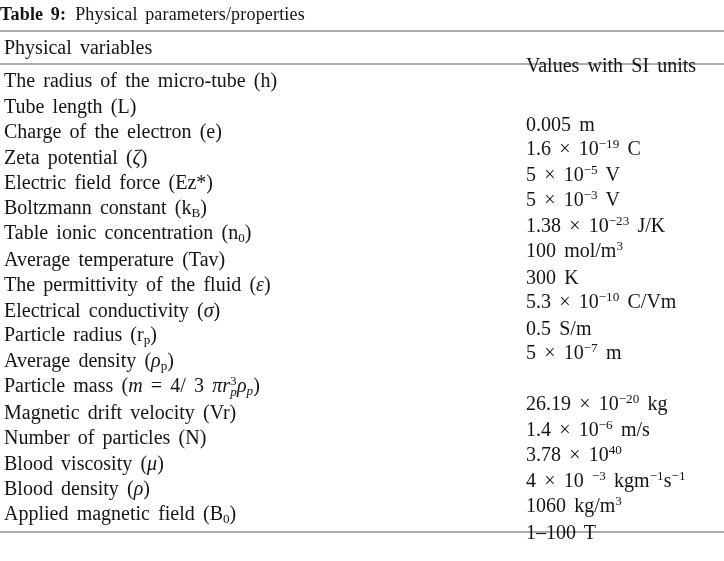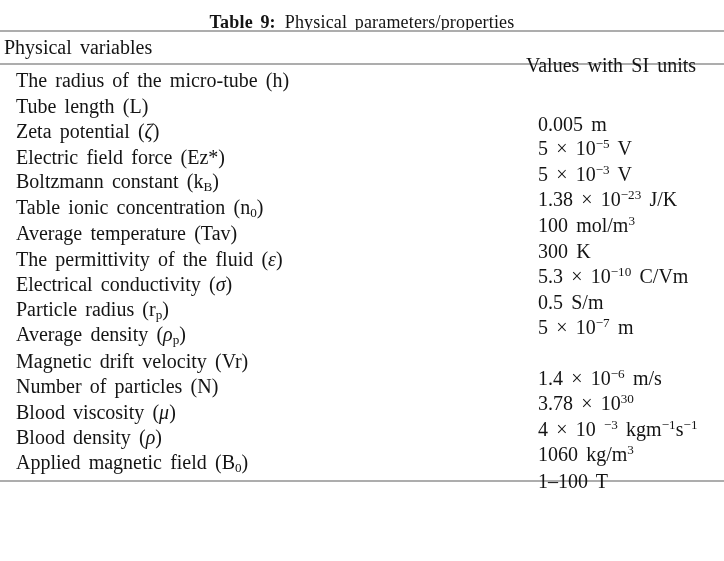--- a/index.html
+++ b/index.html
@@ -7,43 +7,43 @@
   .page {
     position: relative;
     width: 724px;
     height: 561px;
     background: #ffffff;
     color: #141414;
     font-family: "Liberation Serif", serif;
     overflow: hidden;
   }
   .caption {
-    text-align: center;
-    padding-top: 12px;
+    text-align: left;
+    padding-top: 4px;
     height: 30px;
     font-size: 18px;
     word-spacing: 0.16em;
     letter-spacing: 0.01em;
   }
   .caption-label { font-weight: bold; margin-right: 0.5em; }
   .table {
     position: absolute;
     left: 0;
     top: 30px;
     width: 724px;
   }
   .thead {
     display: flex;
     align-items: center;
     height: 35px;
     border-top: 2px solid #adadad;
     border-bottom: 2px solid #adadad;
   }
   .tbody {
-    padding: 3px 0 4px 12px;
+    padding: 3px 0 4px 0;
     border-bottom: 2px solid #adadad;
   }
   .trow {
     display: flex;
     align-items: center;
     height: 25.5px;
   }
   .cell {
     font-size: 20px;
     word-spacing: 0.16em;
@@ -75,20 +75,24 @@
     <div class="tbody">
   <div class="trow">
     <div class="cell c1"><span class="seg-n">The radius of the micro-tube (h)</span></div>
   </div>
 
   <div class="trow">
     <div class="cell c1"><span class="seg-n">Tube length (L)</span></div>
     <div class="cell c2"><span class="seg-n">0.005 m</span></div>
   </div>
 
+  <div class="trow">
+    <div class="cell c1"><span class="seg-n">Charge of the electron (e)</span></div>
+    <div class="cell c2"><span class="seg-n">1.6 × 10</span><span class="seg-sup">−19</span><span class="seg-n"> C</span></div>
+  </div>
 
   <div class="trow">
     <div class="cell c1"><span class="seg-n">Zeta potential (</span><span class="seg-i">ζ</span><span class="seg-n">)</span></div>
     <div class="cell c2"><span class="seg-n">5 × 10</span><span class="seg-sup">−5</span><span class="seg-n"> V</span></div>
   </div>
 
   <div class="trow">
     <div class="cell c1"><span class="seg-n">Electric field force (Ez*)</span></div>
     <div class="cell c2"><span class="seg-n">5 × 10</span><span class="seg-sup">−3</span><span class="seg-n"> V</span></div>
   </div>
@@ -121,29 +125,33 @@
 
   <div class="trow">
     <div class="cell c1"><span class="seg-n">Particle radius (r</span><span class="seg-sub">p</span><span class="seg-n">)</span></div>
     <div class="cell c2"><span class="seg-n">5 × 10</span><span class="seg-sup">−7</span><span class="seg-n"> m</span></div>
   </div>
 
   <div class="trow">
     <div class="cell c1"><span class="seg-n">Average density (</span><span class="seg-i">ρ</span><span class="seg-sub">p</span><span class="seg-n">)</span></div>
   </div>
 
+  <div class="trow">
+    <div class="cell c1"><span class="seg-n">Particle mass (</span><span class="seg-i">m</span><span class="seg-n"> = 4/ 3 </span><span class="seg-i">π</span><span class="seg-i">r</span><span class="seg-sup">3</span><span class="seg-subb">p</span><span class="seg-i">ρ</span><span class="seg-isub">p</span><span class="seg-n">)</span></div>
+    <div class="cell c2"><span class="seg-n">26.19 × 10</span><span class="seg-sup">−20</span><span class="seg-n"> kg</span></div>
+  </div>
 
   <div class="trow">
     <div class="cell c1"><span class="seg-n">Magnetic drift velocity (Vr)</span></div>
     <div class="cell c2"><span class="seg-n">1.4 × 10</span><span class="seg-sup">−6</span><span class="seg-n"> m/s</span></div>
   </div>
 
   <div class="trow">
     <div class="cell c1"><span class="seg-n">Number of particles (N)</span></div>
-    <div class="cell c2"><span class="seg-n">3.78 × 10</span><span class="seg-sup">30</span></div>
+    <div class="cell c2"><span class="seg-n">3.78 × 10</span><span class="seg-sup">40</span></div>
   </div>
 
   <div class="trow">
     <div class="cell c1"><span class="seg-n">Blood viscosity (</span><span class="seg-i">μ</span><span class="seg-n">)</span></div>
     <div class="cell c2"><span class="seg-n">4 × 10 </span><span class="seg-sup">−3</span><span class="seg-n"> kgm</span><span class="seg-sup">−1</span><span class="seg-n">s</span><span class="seg-sup">−1</span></div>
   </div>
 
   <div class="trow">
     <div class="cell c1"><span class="seg-n">Blood density (</span><span class="seg-i">ρ</span><span class="seg-n">)</span></div>
     <div class="cell c2"><span class="seg-n">1060 kg/m</span><span class="seg-sup">3</span></div>

